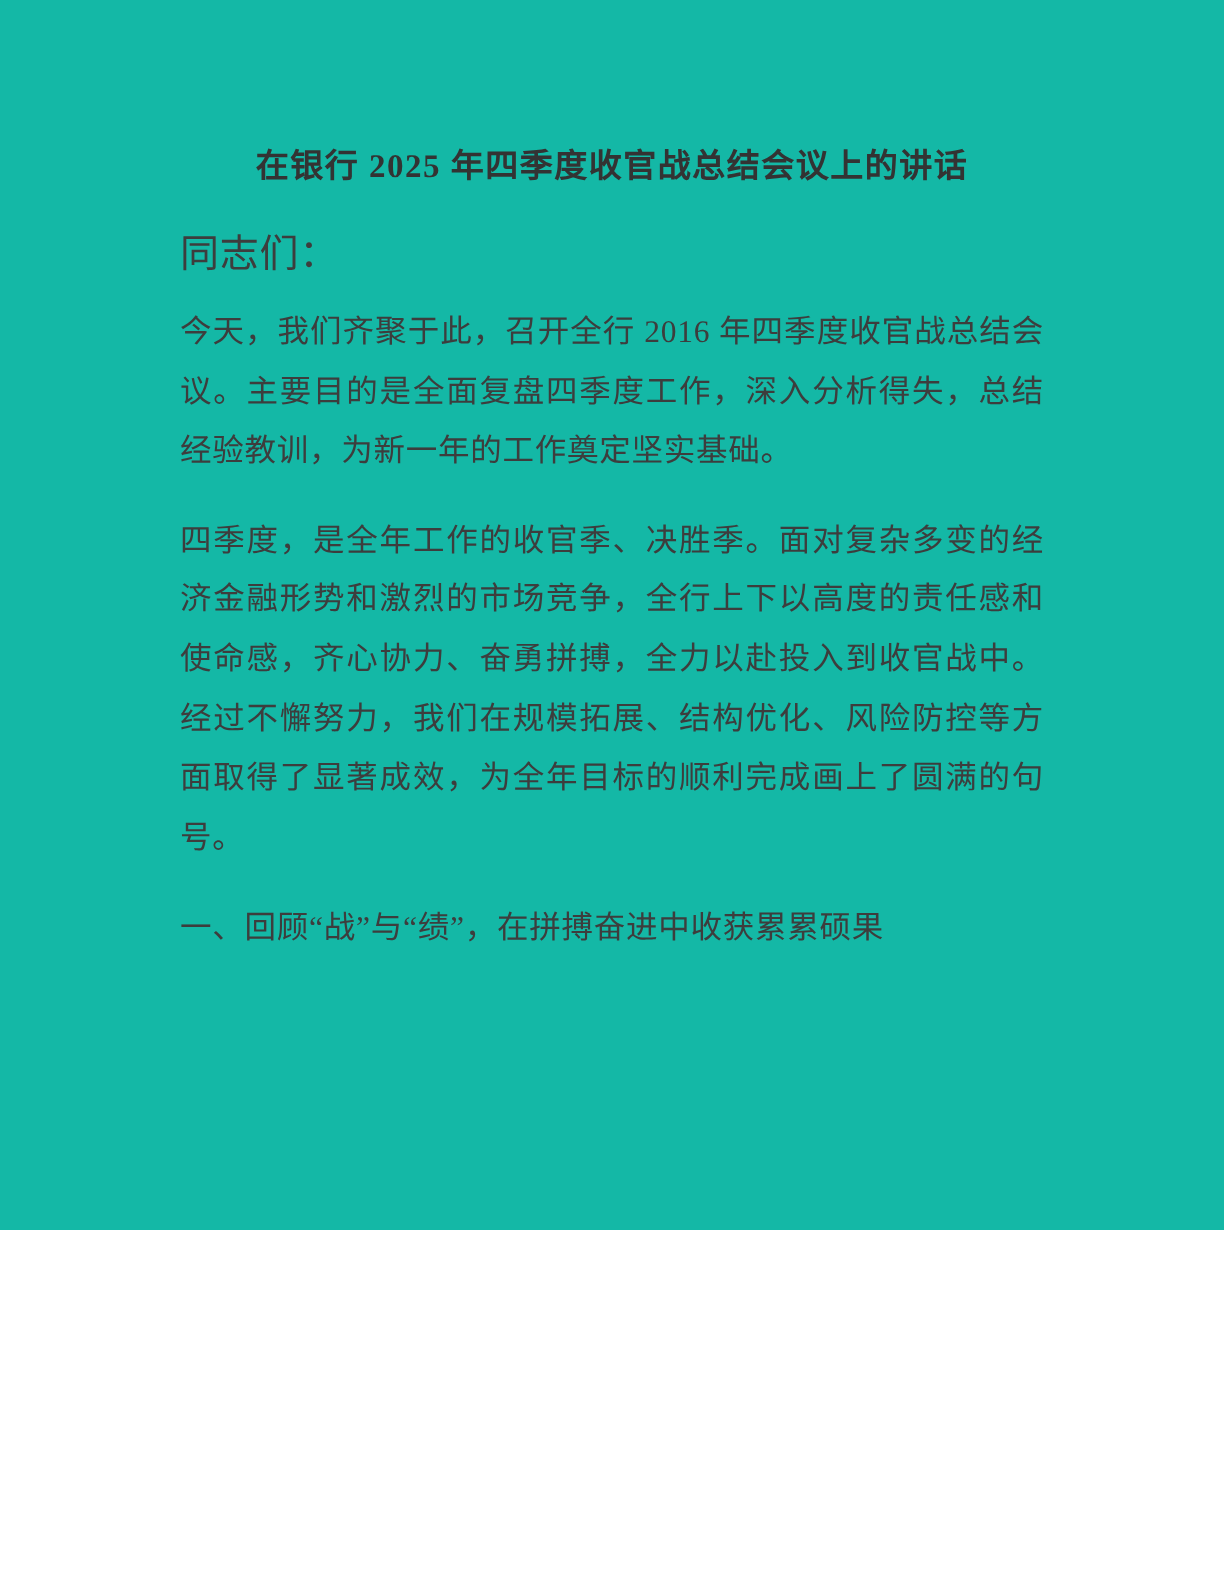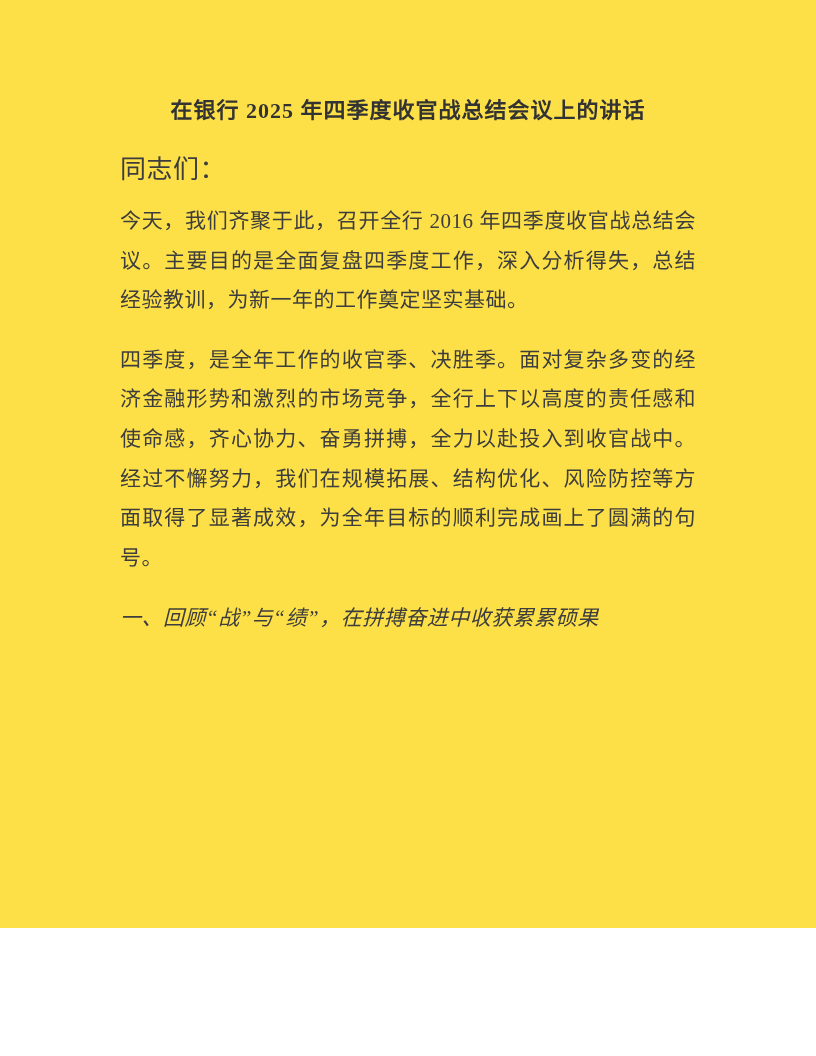--- a/index.html
+++ b/index.html
@@ -4,22 +4,22 @@
 <title>Document</title>
 <style>
   * { margin: 0; padding: 0; box-sizing: border-box; }
   html, body {
     background: #ffffff;
     font-family: "Liberation Serif", "DejaVu Serif", serif;
   }
   .page {
     position: relative;
     width: 816px;
-    height: 928px;
-    background: #fde047;
+    height: 820px;
+    background: #14b8a6;
     overflow: hidden;
     padding: 90px 120px 40px 120px;
     color: #3d3d3d;
   }
   .doc-title {
     font-size: 22px;
     font-weight: bold;
     color: #333333;
     text-align: center;
     line-height: 42px;
@@ -43,21 +43,20 @@
     letter-spacing: 0.5px;
   }
   .section-heading {
     font-size: 21px;
     font-weight: normal;
     color: #3d3d3d;
     line-height: 40px;
     margin-bottom: 20px;
     letter-spacing: 0.5px;
     text-align: left;
-    font-style: italic;
   }
 </style>
 </head>
 <body>
 
 <div class="page">
   <h1 class="doc-title">在银行 2025 年四季度收官战总结会议上的讲话</h1>
 
   <p class="salutation">同志们：</p>
 

